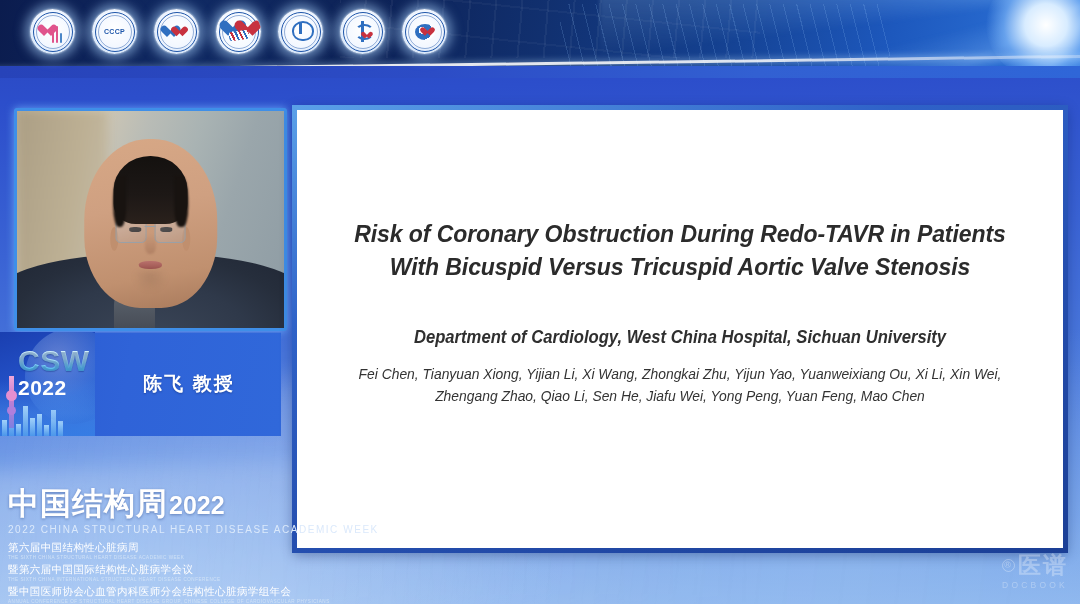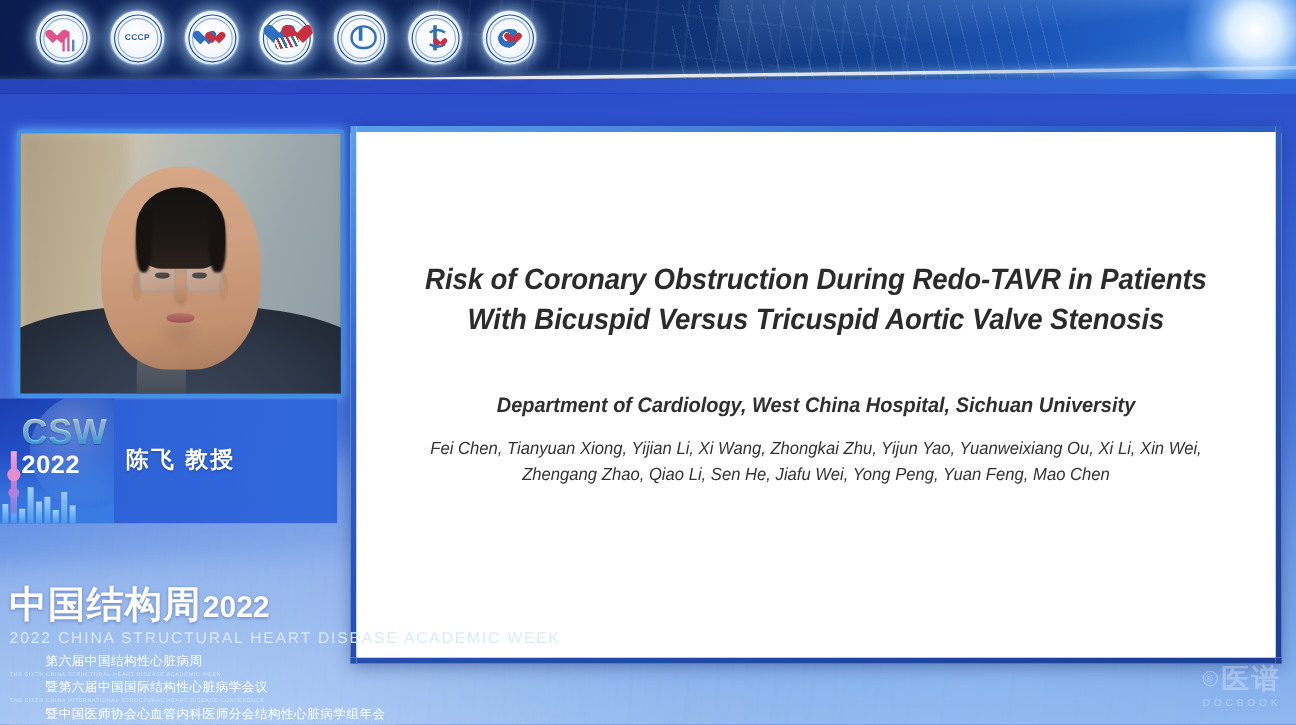--- a/index.html
+++ b/index.html
@@ -197,21 +197,21 @@
     background:radial-gradient(circle at 34% 30%, rgba(255,255,255,.28), rgba(120,185,255,.20) 46%, rgba(40,90,200,.10) 75%, rgba(40,90,200,0) 100%);
   }
   .csw-txt{position:absolute;left:18px;top:14px;z-index:3;}
   .csw-main{
     font-size:30px;font-weight:800;letter-spacing:.5px;line-height:1;
     background:linear-gradient(180deg,#eafcff 0%,#bfefff 42%,#6fd6ff 72%,#3bbdf7 100%);
     -webkit-background-clip:text;background-clip:text;color:transparent;
     text-shadow:0 1px 1px rgba(10,40,110,.35);
   }
   .csw-year{font-size:21px;font-weight:800;color:#ffffff;line-height:1;margin-top:1px;letter-spacing:.5px;}
-  .spk-txt{flex:1;padding-left:10px;padding-right:8px;}
+  .spk-txt{flex:1;padding-left:10px;padding-right:8px;text-align:center;}
   .spk-name{
     font-size:19px;font-weight:700;color:#fff;letter-spacing:2px;line-height:1.25;
     text-shadow:0 1px 2px rgba(0,20,70,.35);
   }
   .spk-org{
     font-size:19px;font-weight:700;color:#fff;letter-spacing:1px;line-height:1.3;
     text-shadow:0 1px 2px rgba(0,20,70,.35);
   }
 
   
@@ -246,24 +246,24 @@
 
   
   .brand{position:absolute;left:8px;top:488px;width:232px;z-index:5;}
   .brand-title{
     display:flex;align-items:baseline;gap:1px;
     font-size:31px;font-weight:700;color:#fff;letter-spacing:1px;
     text-shadow:0 1px 3px rgba(10,40,110,.4);line-height:1;
   }
   .brand-title .yr{font-size:25px;font-weight:700;letter-spacing:0;}
   .brand-en{
-    margin-top:5px;font-size:13px;color:#dbe9fb;letter-spacing:1.55px;white-space:nowrap;text-align:right;
+    margin-top:5px;font-size:10px;color:#dbe9fb;letter-spacing:1.55px;white-space:nowrap;text-align:right;
   }
   .brand-lines{margin-top:7px;}
-  .brand-cn{font-size:10.5px;color:#fff;letter-spacing:.4px;line-height:1.05;white-space:nowrap;margin-left:30px;}
+  .brand-cn{font-size:10.5px;color:#fff;letter-spacing:.4px;line-height:1.05;white-space:nowrap;}
   .brand-sub{font-size:4.6px;color:#cfe1f6;letter-spacing:.5px;margin-top:2px;margin-bottom:4px;white-space:nowrap;}
 
   
   .wm{
     position:absolute;right:12px;bottom:14px;text-align:center;
     color:rgba(255,255,255,.30);z-index:6;
   }
   .wm-cn{font-size:23px;font-weight:700;letter-spacing:2px;line-height:1;display:flex;align-items:center;gap:3px;}
   .wm-r{font-size:9px;border:1.2px solid rgba(255,255,255,.30);border-radius:50%;width:11px;height:11px;
         display:inline-flex;align-items:center;justify-content:center;line-height:1;}

